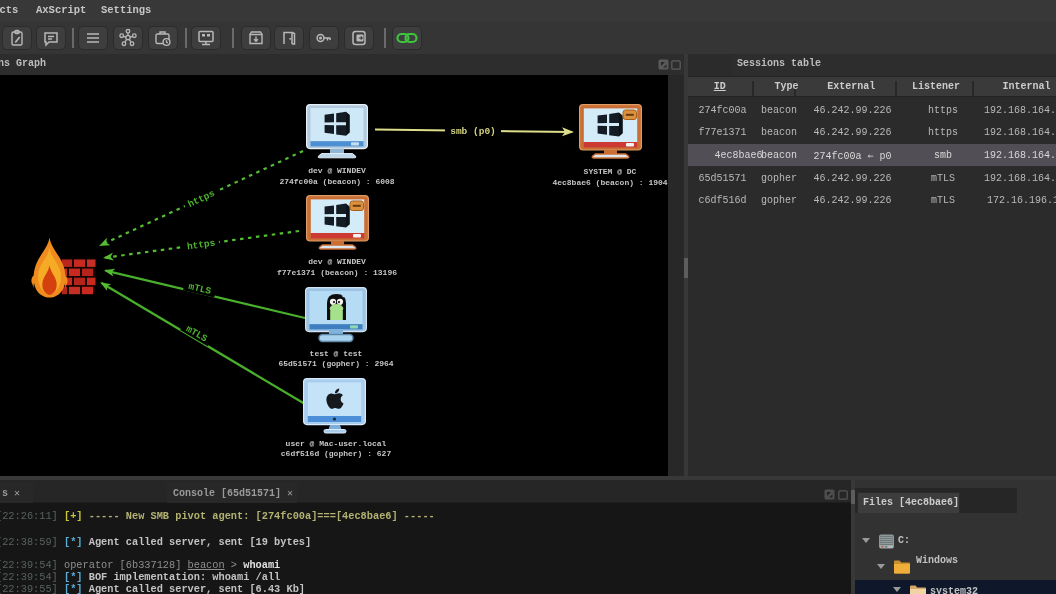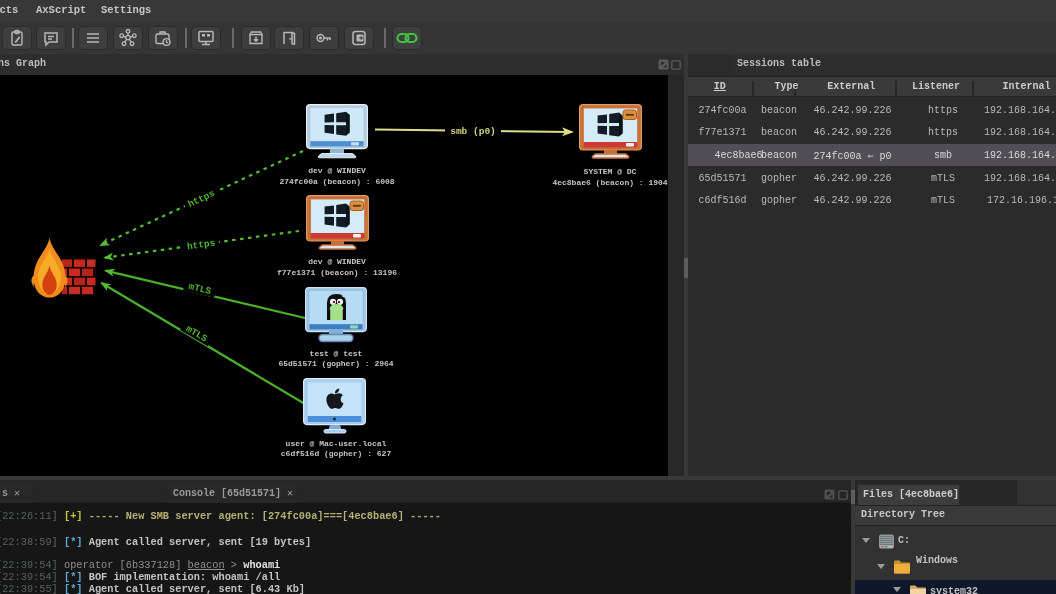--- a/index.html
+++ b/index.html
@@ -39,21 +39,21 @@
 .yel { color:#c8c838; font-weight:bold; }
 .msg { color:#b3b272; font-weight:bold; }
 .blu { color:#5badd6; font-weight:bold; }
 .wht { color:#c3c3c3; font-weight:bold; }
 .gry { color:#8f8f8f; }
 .cmd { color:#e2e2e2; font-weight:bold; }
 #vsplit2 { position:absolute; left:851px; top:480px; width:4px; height:114px; background:#383838; }
 #vsplit2 .grip { position:absolute; left:0; top:10px; width:4px; height:14px; background:#5d5d5d; }
 
 #files { position:absolute; left:855px; top:480px; width:201px; height:114px; background:#323232; }
-#ftabbar { position:absolute; left:0; top:0; width:162px; height:25px; background:#262626; }
+#ftabbar { position:absolute; left:0; top:8px; width:162px; height:25px; background:#262626; }
 #ftab { position:absolute; left:2px; top:4px; width:103px; height:21px; background:#3d3d3d; border:1px solid #2a2a2a; border-bottom:none; color:#cdcdcd; font-size:10px; font-weight:bold; padding:4px 0 0 5px; white-space:nowrap; }
 #dirhead { position:absolute; left:0; top:25px; width:201px; height:21px; background:#3a3a3a; border-top:1px solid #242424; border-bottom:1px solid #242424; }
 #dirhead span { position:absolute; left:6px; top:3px; font-size:10px; font-weight:bold; color:#c8c8c8; }
 .trow { position:absolute; left:0; width:201px; height:25px; font-size:10px; color:#c2c2c2; }
 .arr { position:absolute; width:0; height:0; border-left:4px solid transparent; border-right:4px solid transparent; border-top:5px solid #9a9a9a; }
 </style>
 </head>
 <body>
 <div id="menubar">
   <span class="mitem" style="left:-32px;">Projects</span>
@@ -352,36 +352,33 @@
     <svg style="position:absolute; left:824px; top:9px;" width="11" height="11" viewBox="0 0 11 11">
         <rect x="0.5" y="0.5" width="10" height="10" rx="1.5" fill="#4e4e4e"></rect>
         <path d="M3 3 h4 l-4 4 z" fill="#222"></path>
         <path d="M5.2 8.5 L8.5 5.2 L8.5 8.5 Z" fill="#222"></path>
       </svg>
     <svg style="position:absolute; left:838px; top:10px;" width="10" height="10" viewBox="0 0 10 10">
         <rect x="0.8" y="0.8" width="8.4" height="8.4" rx="1" fill="none" stroke="#555" stroke-width="1.3"></rect>
       </svg>
   </div>
   <div id="ccontent">
-    <div class="ln" style="top:6px;"><span class="ts">[22:26:11]</span> <span class="yel">[+]</span> <span class="msg">----- New SMB server agent: [274fc00a]===[4ec8bae6] -----</span></div>
+    <div class="ln" style="top:6px;"><span class="ts">[22:26:11]</span> <span class="yel">[+]</span> <span class="msg">----- New SMB pivot agent: [274fc00a]===[4ec8bae6] -----</span></div>
     <div class="ln" style="top:32px;"><span class="ts">[22:38:59]</span> <span class="blu">[*]</span> <span class="wht">Agent called server, sent [19 bytes]</span></div>
     <div class="ln" style="top:55px;"><span class="ts">[22:39:54]</span> <span class="gry">operator [6b337128] <u>beacon</u> &gt; </span><span class="cmd">whoami</span></div>
     <div class="ln" style="top:67px;"><span class="ts">[22:39:54]</span> <span class="blu">[*]</span> <span class="wht">BOF implementation: whoami /all</span></div>
     <div class="ln" style="top:79px;"><span class="ts">[22:39:55]</span> <span class="blu">[*]</span> <span class="wht">Agent called server, sent [6.43 Kb]</span></div>
   </div>
 </div>
 <div id="vsplit2">
     <div class="grip"></div>
   </div>
 <div id="files">
   <div id="ftabbar">
       <div id="ftab">Files [4ec8bae6]</div>
-    </div>
-  <div id="dirhead">
-      <span>Directory Tree</span>
     </div>
   <div class="trow" style="top:49px;">
     <div class="arr" style="left:7px; top:9px;"></div>
     <svg style="position:absolute; left:22px; top:3px;" width="19" height="19" viewBox="0 0 19 19">
         <rect x="2" y="2.5" width="15" height="14" rx="2" fill="#8f9898"></rect>
         <rect x="3.2" y="4" width="12.6" height="9" fill="#6f7878"></rect>
         <path d="M3.5 5.5 h12 M3.5 7.5 h12 M3.5 9.5 h12 M3.5 11.5 h12" stroke="#9aa4a4" stroke-width="0.8"></path>
         <rect x="3.2" y="13.5" width="12.6" height="2.6" fill="#b0b8b8"></rect>
         <rect x="4.2" y="14.1" width="2.6" height="1.4" fill="#cc5533"></rect>
         <rect x="7.8" y="14.1" width="2.6" height="1.4" fill="#557788"></rect>

